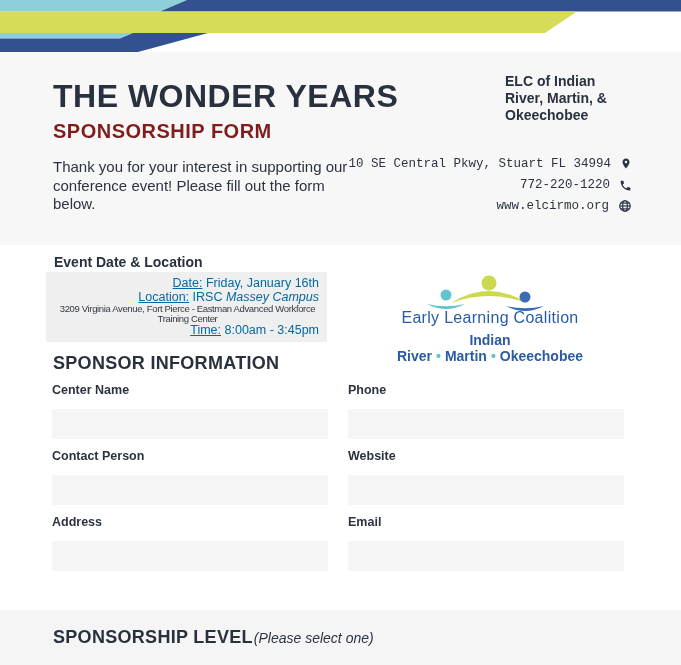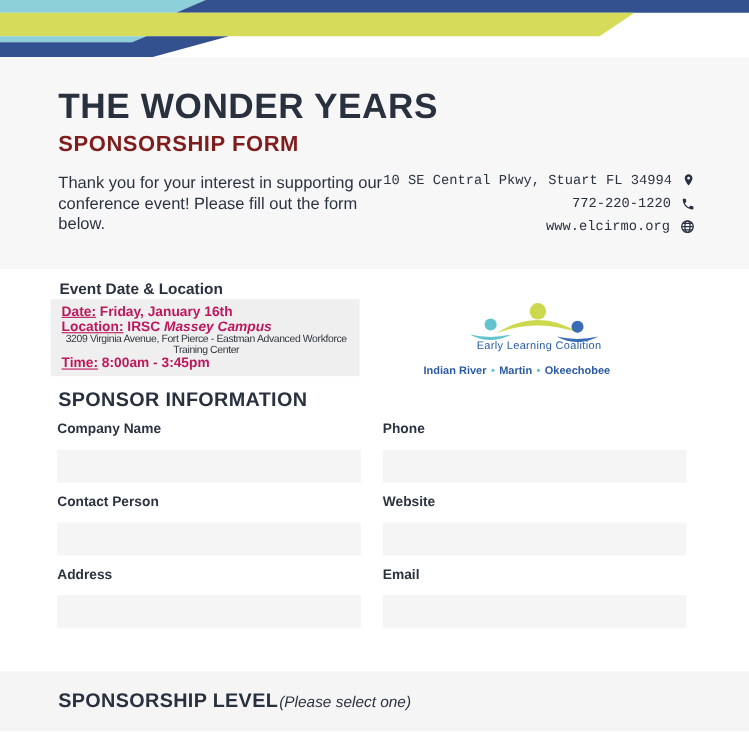--- a/index.html
+++ b/index.html
@@ -20,31 +20,31 @@
             line-height:17px;color:#29313f;}
   .contact{position:absolute;right:49px;top:104px;display:flex;flex-direction:column;gap:7px;align-items:flex-end;font-family:Liberation Mono, monospace;}
   .contact-row{display:flex;align-items:center;justify-content:flex-end;gap:9px;font-size:12.5px;color:#2c3340;}
   .contact-row svg{flex:0 0 auto;display:block;}
 
   
   .main-section{position:absolute;top:245px;left:0;width:681px;height:365px;background:#ffffff;}
   .event-heading{position:absolute;left:54px;top:9px;font-size:14px;font-weight:bold;color:#29313f;}
   .event-box{position:absolute;left:46px;top:27px;width:281px;box-sizing:border-box;
              padding:5px 8px 4px 10px;background:#efeff0;}
-  .event-line{font-size:12.5px;font-weight:bold;line-height:13.5px;color:#be185d;}
+  .event-line{font-size:12.5px;font-weight:normal;line-height:13.5px;color:#0369a1;text-align:right;}
   .event-label{text-decoration:underline;}
   .event-detail{font-size:9.5px;letter-spacing:-.35px;line-height:10px;text-align:center;
                 white-space:nowrap;font-weight:normal;color:#33383f;}
   .campus{font-style:italic;}
 
   .logo{position:absolute;left:385px;top:27px;width:210px;height:80px;}
   .logo-name{position:absolute;left:0;top:37px;width:210px;text-align:center;
-             font-size:10px;color:#2b5ba6;letter-spacing:.3px;}
-  .logo-regions{position:absolute;left:0;top:60px;width:210px;
-                font-size:10px;font-weight:bold;color:#2b5ba6;}
+             font-size:16px;color:#2b5ba6;letter-spacing:.3px;}
+  .logo-regions{position:absolute;left:0;top:60px;width:210px;text-align:center;
+                font-size:14px;font-weight:bold;color:#2b5ba6;}
   .logo-bullet{color:#62c4cd;padding:0 4px;}
 
   .sponsor-heading{position:absolute;left:53px;top:108px;font-size:18px;font-weight:bold;
                    letter-spacing:.3px;color:#29313f;}
   .form-grid{position:absolute;left:52px;top:138px;width:572px;display:grid;
              grid-template-columns:276px 276px;column-gap:20px;row-gap:10px;}
   .field-label{display:block;font-size:12.5px;font-weight:bold;line-height:14px;
                margin-bottom:12px;color:#2c3340;}
   .field-input{display:block;width:100%;height:30px;background:#f5f5f6;border:none;outline:none;
                box-sizing:border-box;font-family:"Liberation Sans",sans-serif;font-size:13px;padding:0 8px;}
@@ -68,20 +68,21 @@
       <polygon points="0,11.5 577,11.5 545,33 0,33" fill="#d6dc5a"></polygon>
       <polygon points="0,33 133,33 120,38.5 0,38.5" fill="#8dd0d9"></polygon>
       <polygon points="0,38.5 120,38.5 133,33 208,33 138,52 0,52" fill="#33508f"></polygon>
     </svg>
   </div>
 
   <div class="header-section">
     <h1 class="main-title">THE WONDER YEARS</h1>
     <h2 class="sub-title">SPONSORSHIP FORM</h2>
     <div class="intro">Thank you for your interest in supporting our conference event! Please fill out the form below.</div>
+    <div class="org-name">ELC of Indian River, Martin, &amp; Okeechobee</div>
 
     <div class="contact">
       <div class="contact-row">
         <span>10 SE Central Pkwy, Stuart FL 34994</span>
         <svg width="12" height="15" viewBox="0 0 24 24" fill="#2a3241">
           <path d="M12 2C8.13 2 5 5.13 5 9c0 5.25 7 13 7 13s7-7.75 7-13c0-3.87-3.13-7-7-7zm0 9.5c-1.38 0-2.5-1.12-2.5-2.5s1.12-2.5 2.5-2.5 2.5 1.12 2.5 2.5-1.12 2.5-2.5 2.5z"></path>
         </svg>
       </div>
       <div class="contact-row">
         <span>772-220-1220</span>
@@ -136,21 +137,21 @@
       <div class="logo-name">Early Learning Coalition</div>
       <div class="logo-regions">
         <span>Indian River</span><span class="logo-bullet">•</span><span>Martin</span><span class="logo-bullet">•</span><span>Okeechobee</span>
       </div>
     </div>
 
     <div class="sponsor-heading">SPONSOR INFORMATION</div>
 
     <div class="form-grid">
       <div class="field">
-        <label class="field-label">Company Name</label>
+        <label class="field-label">Center Name</label>
         <input class="field-input" type="text" style="">
       </div>
       <div class="field">
         <label class="field-label">Phone</label>
         <input class="field-input" type="text" style="">
       </div>
       <div class="field">
         <label class="field-label">Contact Person</label>
         <input class="field-input" type="text" style="">
       </div>

